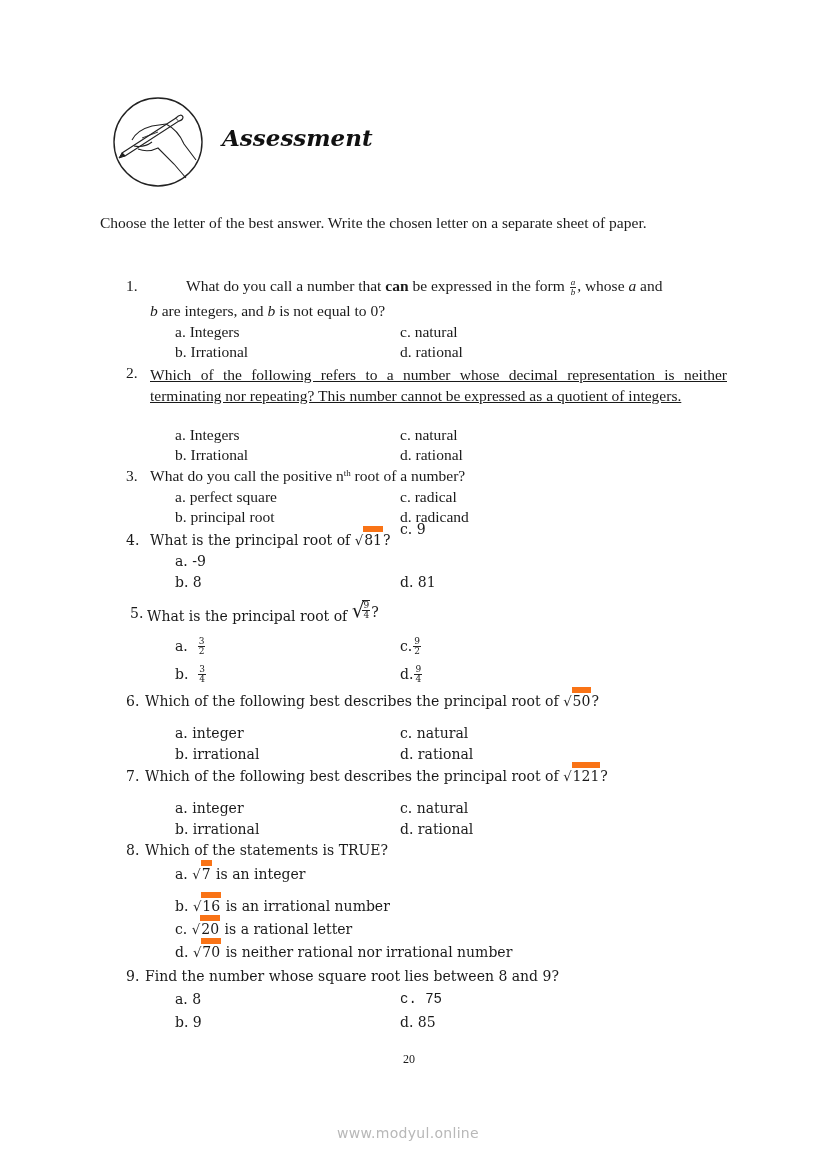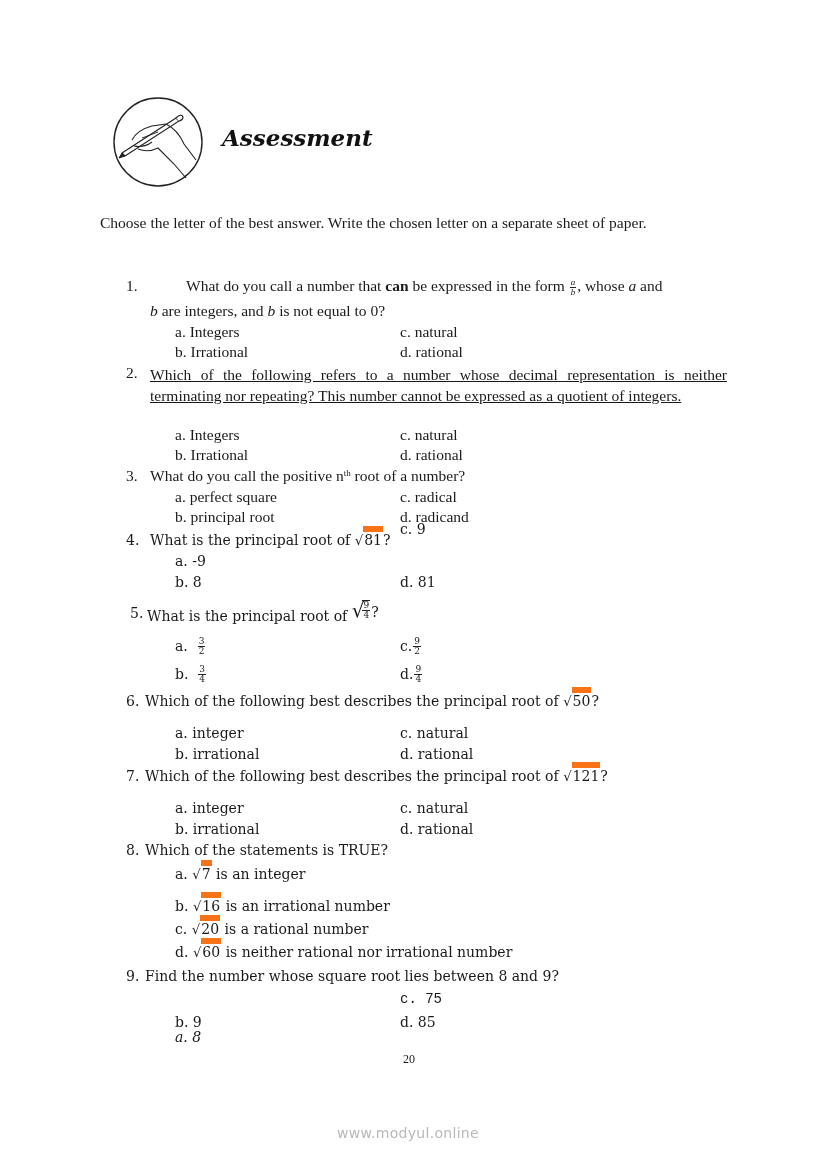--- a/index.html
+++ b/index.html
@@ -121,27 +121,27 @@
 <div class="abs serifB" style="left:126px; top:842px;">8.</div>
 <div class="abs serifB" style="left:145px; top:842px;">Which of the statements is TRUE?</div>
 
 <div class="abs serifB" style="left:175px; top:866px;text-align:center;">
   <span>a.</span> <span class="sqrt"><span class="sym">√</span><span class="rad">7</span></span><span> is an integer</span>
 </div>
 <div class="abs serifB" style="left:175px; top:898px;text-align:center;">
   <span>b.</span> <span class="sqrt"><span class="sym">√</span><span class="rad">16</span></span><span> is an irrational number</span>
 </div>
 <div class="abs serifB" style="left:175px; top:921px;">
-  <span>c.</span> <span class="sqrt"><span class="sym">√</span><span class="rad">20</span></span><span> is a rational number</span>
+  <span>c.</span> <span class="sqrt"><span class="sym">√</span><span class="rad">20</span></span><span> is a rational letter</span>
 </div>
 <div class="abs serifB" style="left:175px; top:944px;">
-  <span>d.</span> <span class="sqrt"><span class="sym">√</span><span class="rad">60</span></span><span> is neither rational nor irrational number</span>
+  <span>d.</span> <span class="sqrt"><span class="sym">√</span><span class="rad">70</span></span><span> is neither rational nor irrational number</span>
 </div>
 
 <div class="abs serifB" style="left:126px; top:968px;">9.</div>
 <div class="abs serifB" style="left:145px; top:968px;">Find the number whose square root lies between 8 and 9?</div>
-<div class="abs serifB" style="left:175px; top:1029px;font-style:italic;">a. 8</div>
+<div class="abs serifB" style="left:175px; top:991px;">a. 8</div>
 <div class="abs serifB" style="left:175px; top:1014px;">b. 9</div>
 <div class="abs serifB" style="left:400px; top:991px;font-family:Liberation Mono, monospace;">c. 75</div>
 <div class="abs serifB" style="left:400px; top:1014px;">d. 85</div>
 
 <div class="abs pagenum">20</div>
 <div class="abs watermark">www.modyul.online</div>
 
 </body></html>

